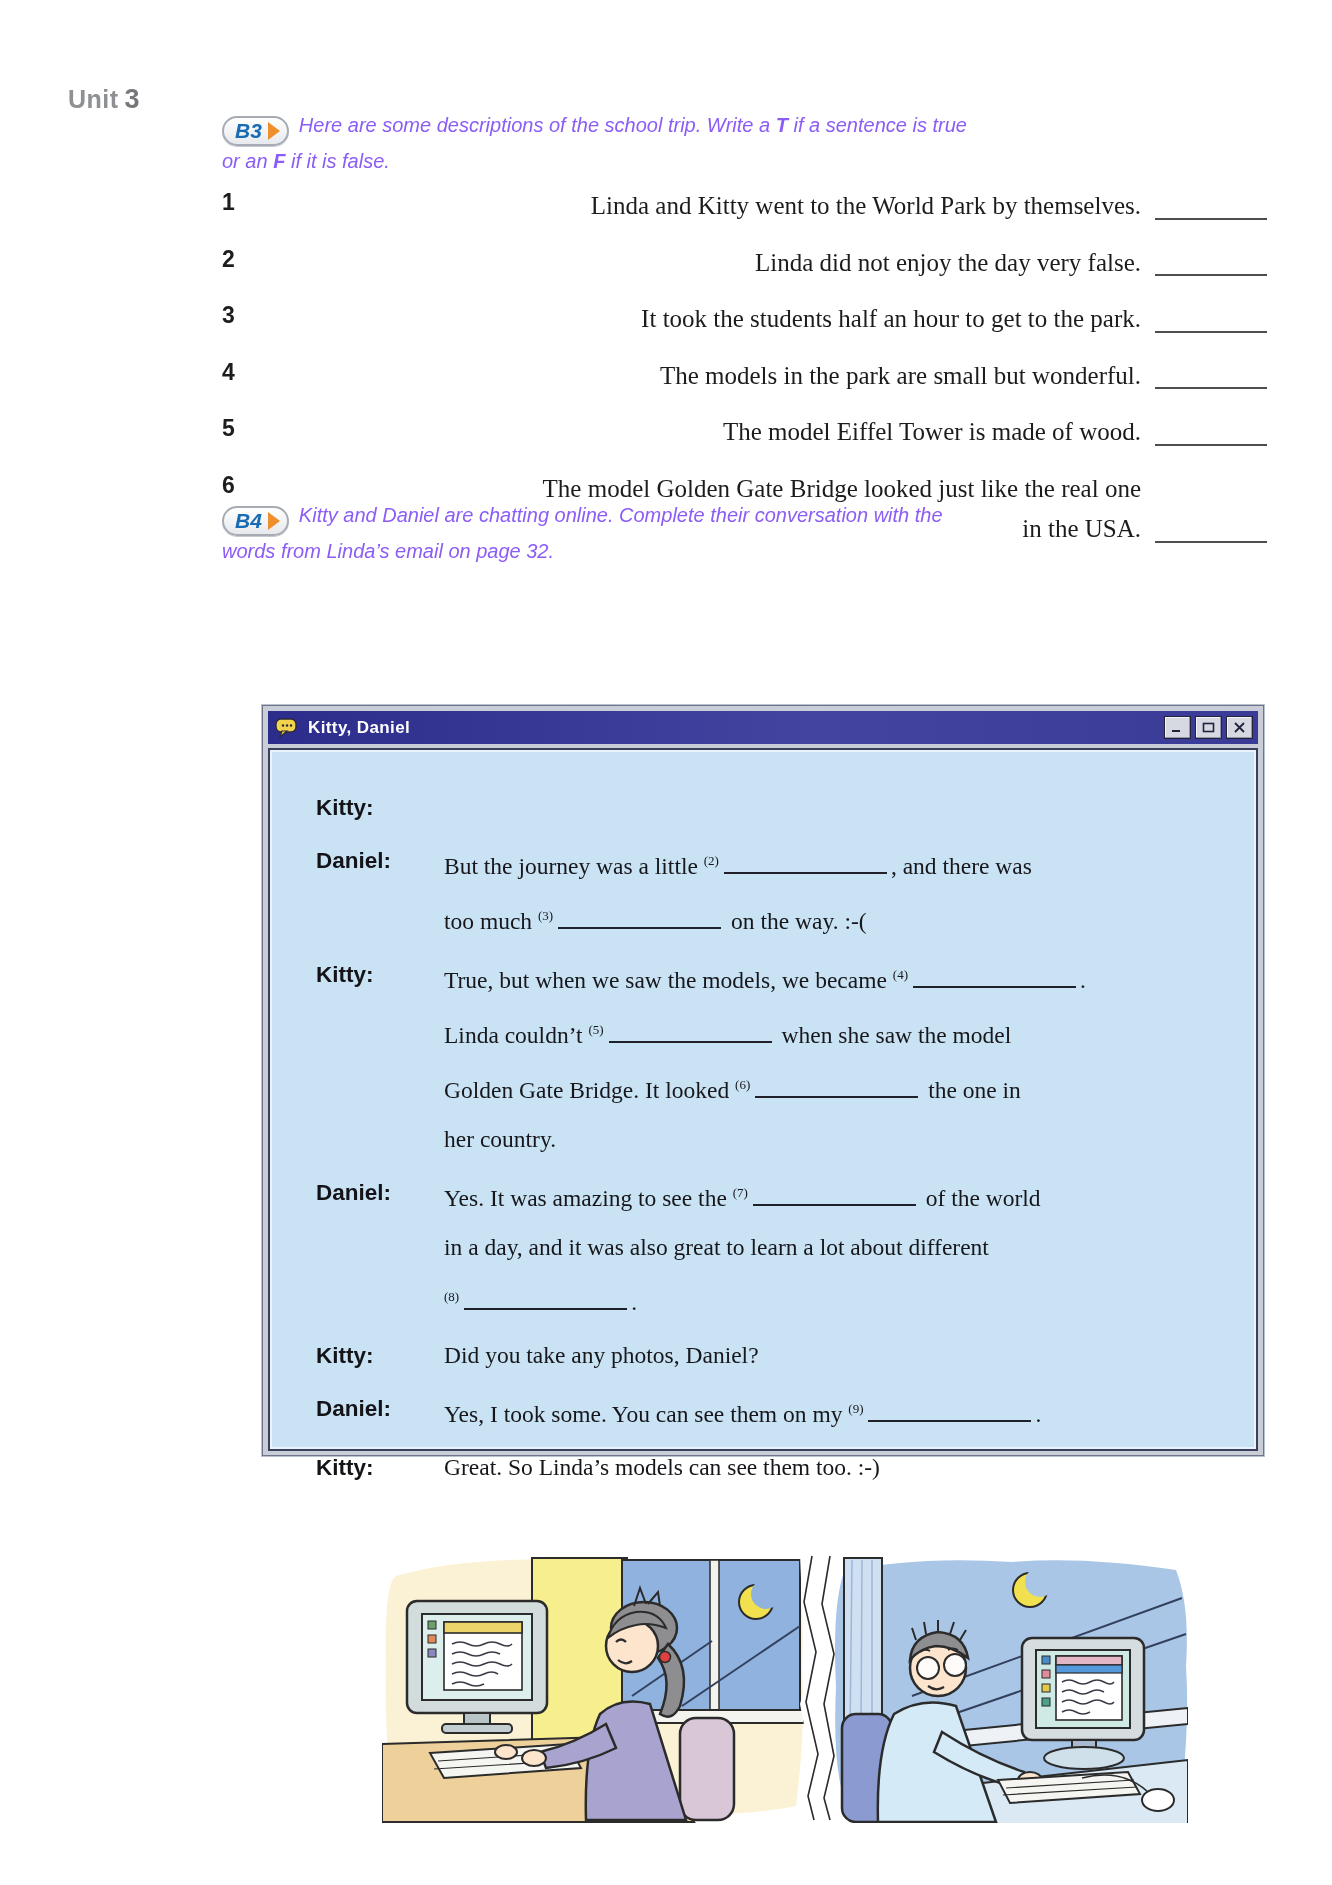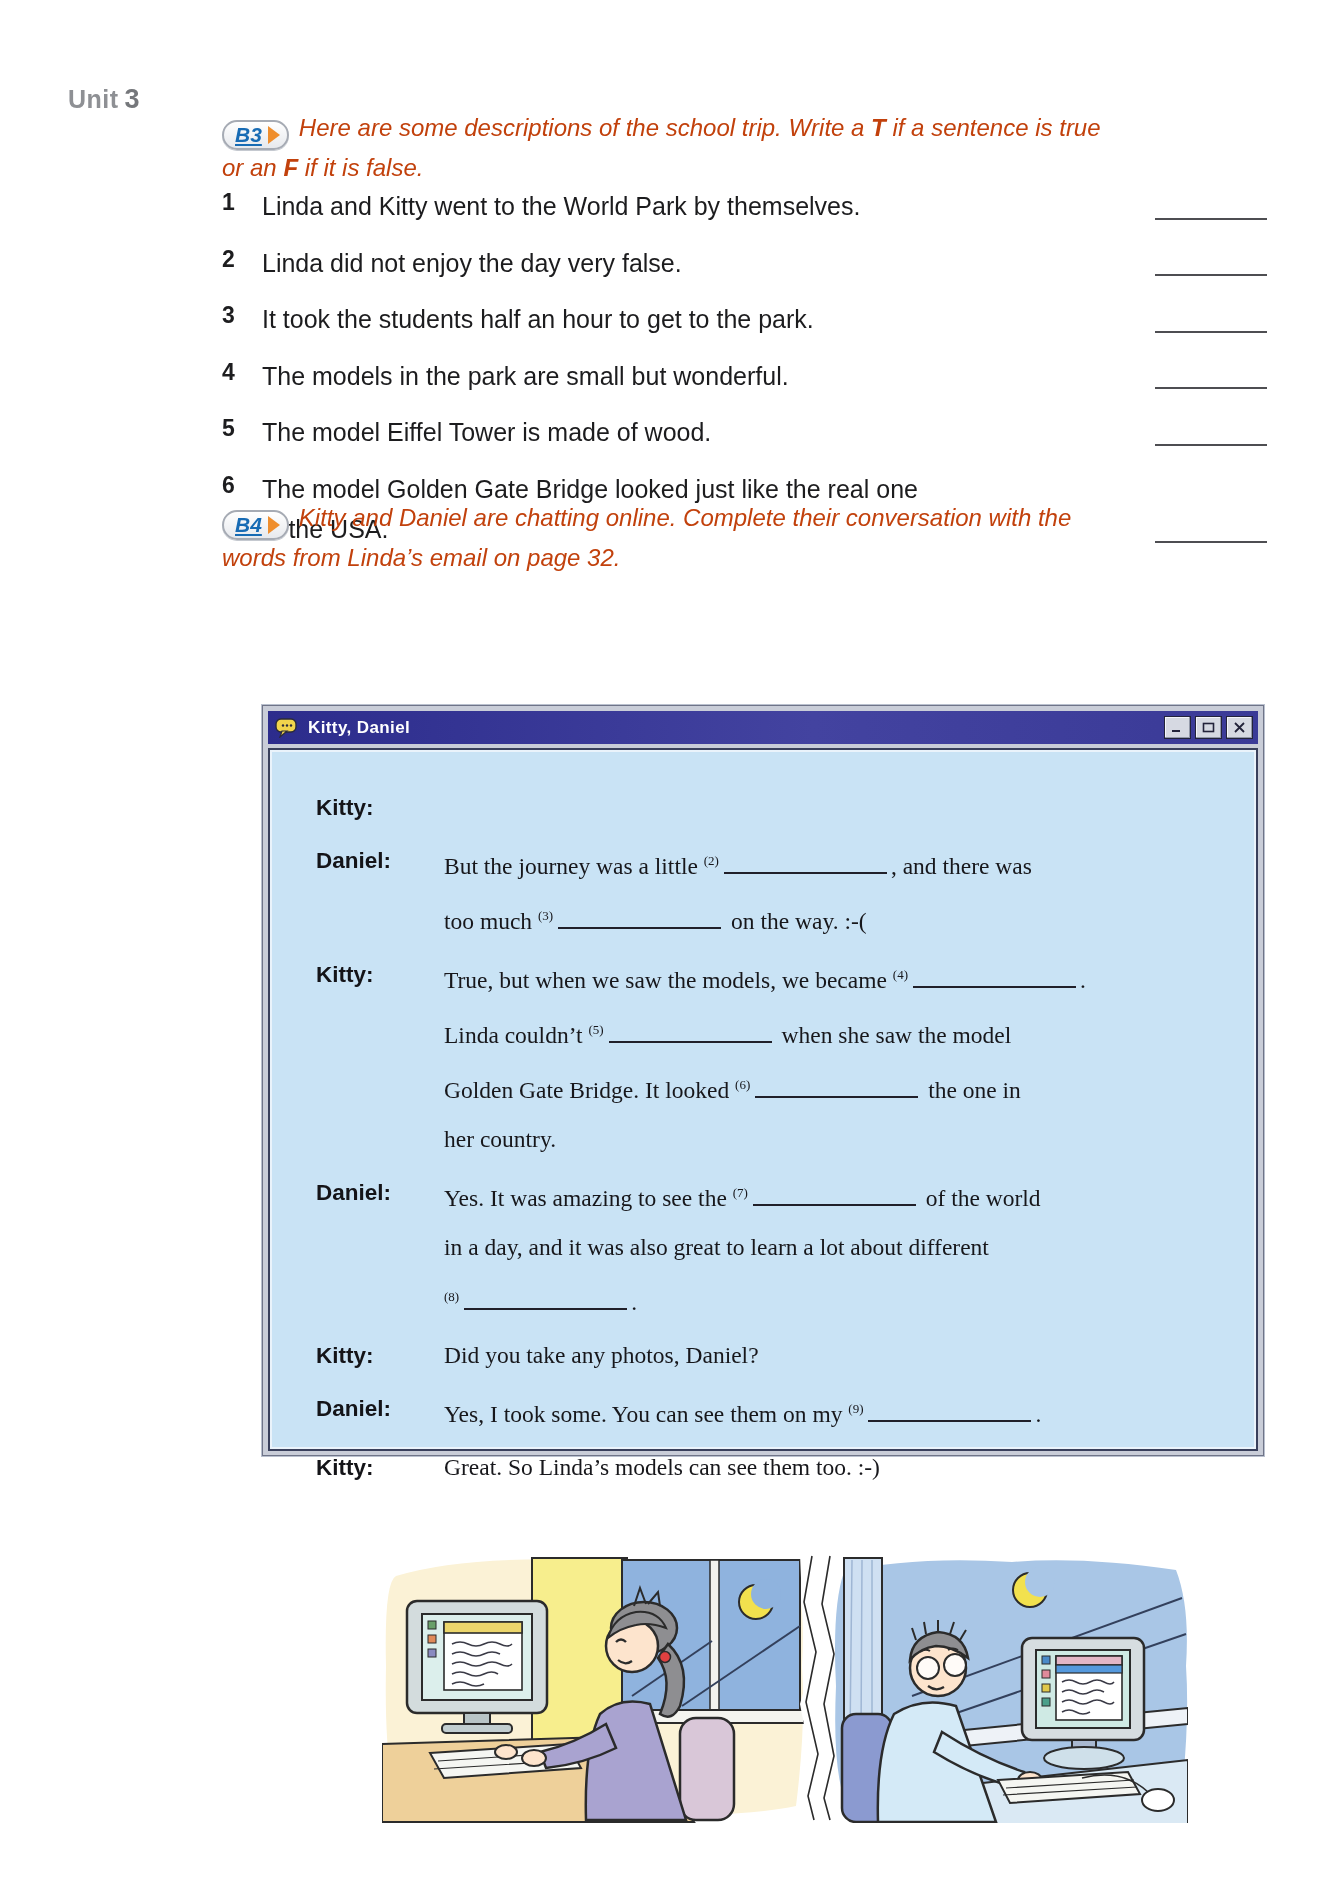--- a/index.html
+++ b/index.html
@@ -14,30 +14,30 @@
   .unit .unit-num{font-weight:800;font-size:27px;color:#75777b;margin-left:6px;}
   .page-num{position:absolute;left:76px;top:1895px;font-size:23px;font-weight:800;color:#0f172a;}
 
   
   .exercise-head{position:absolute;width:1045px;}
   .b3-head{left:222px;top:110px;}
   .b4-head{left:222px;top:500px;}
   .badge{display:inline-flex;align-items:center;gap:5px;border:2px solid #a6abb4;border-radius:17px;
          background:linear-gradient(#ffffff,#e7e9ed);padding:2px 7px 3px 11px;vertical-align:-6px;margin-right:10px;
          box-shadow:0 1px 0 #c5c9d0;}
-  .badge-text{color:#176bb4;font-weight:bold;font-style:italic;font-size:21px;line-height:1;text-decoration:underline;}
+  .badge-text{color:#176bb4;font-weight:bold;font-style:italic;font-size:21px;line-height:1;}
   .badge-arrow{width:0;height:0;border-left:12px solid #ef8e2d;border-top:9px solid transparent;border-bottom:9px solid transparent;margin-left:1px;}
-  .instruction{display:inline;font-style:italic;font-size:24px;color:#c2410c;line-height:1.52;white-space:pre-line;}
+  .instruction{display:inline;font-style:italic;font-size:20px;color:#8b5cf6;line-height:1.52;white-space:pre-line;}
   .instruction b{font-style:italic;}
 
   
   .tf-list{position:absolute;left:222px;top:186px;width:1045px;}
   .tf-item{display:flex;margin-bottom:16px;}
   .tf-num{width:40px;flex:0 0 40px;font-weight:bold;font-size:23px;color:#1d1d1f;padding-top:3px;}
-  .tf-text{flex:1;font-family:Liberation Sans, sans-serif;font-size:25px;color:#1c1c1e;line-height:1.62;white-space:pre-line;}
+  .tf-text{flex:1;font-family:Liberation Serif, serif;font-size:25px;color:#1c1c1e;line-height:1.62;white-space:pre-line;text-align:right;}
   .tf-blank{flex:0 0 112px;border-bottom:2px solid #4e4e52;align-self:flex-end;margin:0 0 7px 14px;height:0;}
 
   
   .chat-window{position:absolute;left:262px;top:705px;width:1002px;height:751px;box-sizing:border-box;
                background:#c9cdd8;border:1px solid #6f7488;box-shadow:0 0 0 1px #b9c0ce;padding:5px;}
   .titlebar{height:33px;background:linear-gradient(90deg,#2c2c8c,#4343a0 55%,#3a3a97);display:flex;align-items:center;padding:0 5px 0 7px;}
   .chat-bubble-icon{width:24px;height:20px;flex:0 0 24px;}
   .titlebar-title{color:#ffffff;font-weight:bold;font-size:17px;margin-left:9px;letter-spacing:.4px;flex:1;}
   .win-btn{width:25px;height:21px;background:#d6d9e2;border:1px solid #23233a;box-shadow:inset -1px -1px 0 #9298a8,inset 1px 1px 0 #f4f6fa;
            margin-left:4px;display:flex;align-items:center;justify-content:center;cursor:default;}

